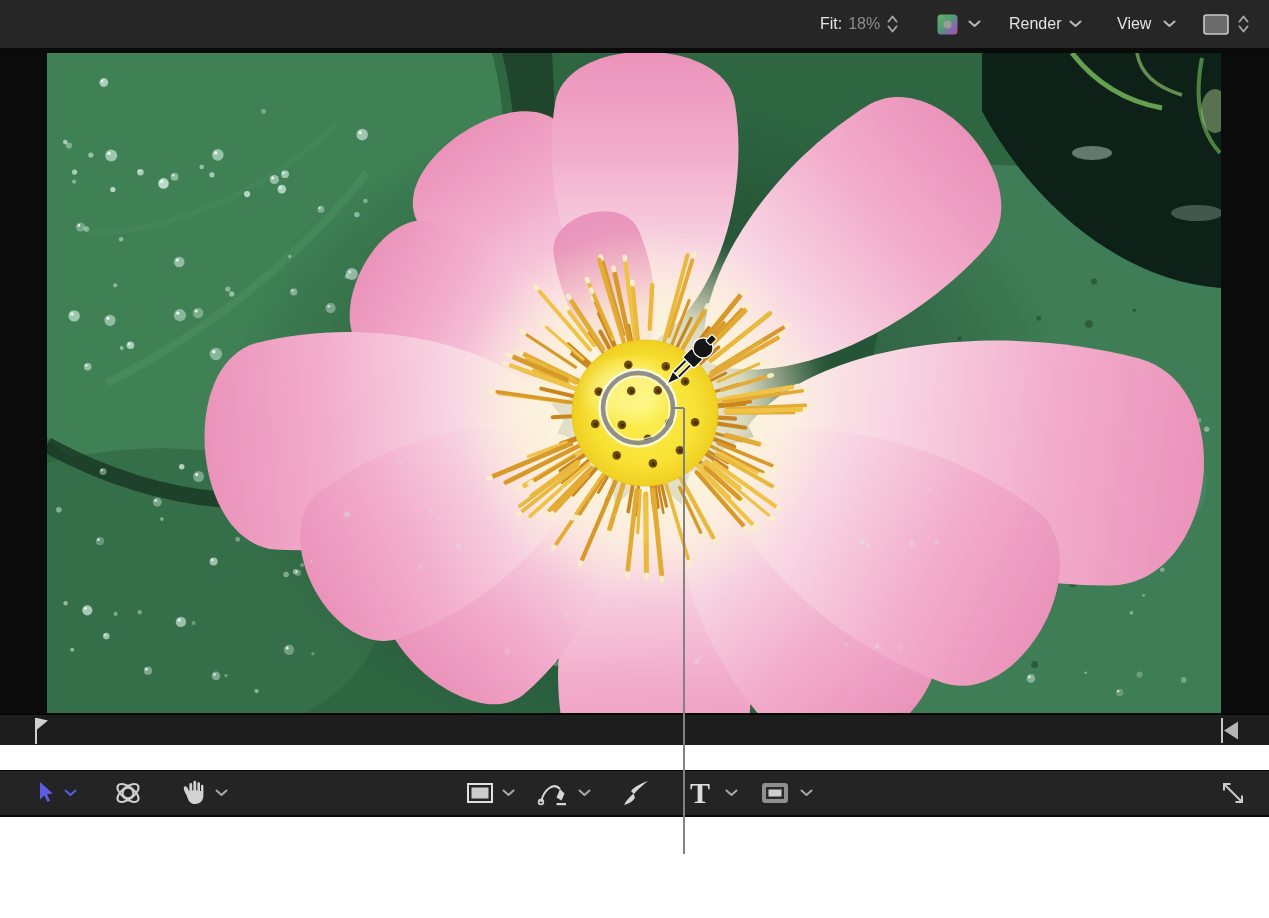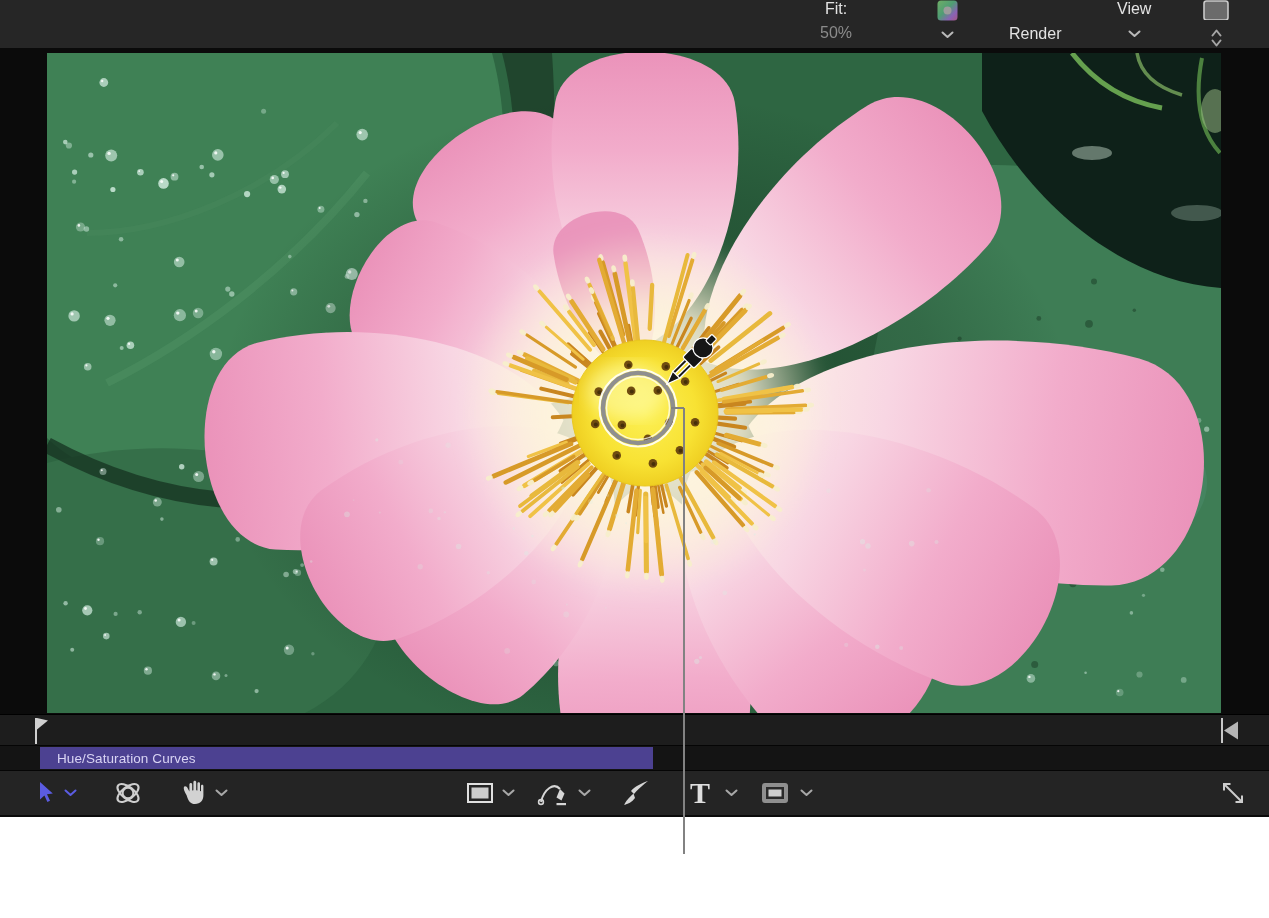--- a/index.html
+++ b/index.html
@@ -3,21 +3,21 @@
 <meta charset="utf-8">
 <style>
   html,body{margin:0;padding:0;background:#fff;}
   body{width:1269px;height:918px;position:relative;overflow:hidden;
        font-family:"Liberation Sans",sans-serif;-webkit-font-smoothing:antialiased;}
   #app{position:absolute;inset:0;}
 
   
   #top-toolbar{position:absolute;left:0;top:0;width:1269px;height:48px;
     background:#262626;border-bottom:2px solid #0a0a0a;}
-  .tt-item{position:absolute;top:0;height:48px;display:flex;align-items:center;gap:6px;flex-direction:column;}
+  .tt-item{position:absolute;top:0;height:48px;display:flex;align-items:center;gap:6px;}
   .tt-label{font-size:16px;color:#e3e3e3;font-weight:500;}
   .tt-dim{font-size:16px;color:#8b8b8b;font-weight:500;}
 
   
   #canvas-area{position:absolute;left:0;top:50px;width:1269px;height:664px;background:#0b0b0b;}
   #flower-svg{position:absolute;left:47px;top:3px;width:1174px;height:660px;display:block;}
 
   
   #strip1{position:absolute;left:0;top:714px;width:1269px;height:30px;
     background:#1d1d1d;border-top:1px solid #000;}
@@ -39,21 +39,21 @@
   #callout-hline{position:absolute;left:671px;top:407px;width:13px;height:2px;background:#828282;z-index:30;}
 </style>
 </head>
 <body>
 
 <div id="app">
 
   <header id="top-toolbar">
     <div class="tt-item" style="left:820px;">
       <span class="tt-label">Fit:</span>
-      <span class="tt-dim">50%</span>
+      <span class="tt-dim">18%</span>
       <svg width="13" height="20">
         <path d="M2.5,7.5 L6.5,2.5 L10.5,7.5 M2.5,12.5 L6.5,17.5 L10.5,12.5" stroke="#a5a5a5" stroke-width="2" fill="none" stroke-linecap="round" stroke-linejoin="round"></path>
       </svg>
     </div>
 
     <div class="tt-item" style="left:937px;gap:10px;">
       <svg width="21" height="21">
         <defs>
             <linearGradient id="swg" x1="0" y1="0" x2="1" y2="1">
           <stop offset="0" stop-color="#6fae66"></stop>
@@ -63,21 +63,21 @@
         </linearGradient>
           </defs>
         <rect x="0.5" y="0.5" width="20" height="20" rx="3.5" fill="url(#swg)"></rect>
         <circle cx="10.5" cy="10.5" r="4" fill="#9c9c9c"></circle>
       </svg>
       <svg width="13" height="8">
         <path d="M1.5,1.5 L6.5,6 L11.5,1.5" stroke="#b9b9b9" stroke-width="2" fill="none" stroke-linecap="round" stroke-linejoin="round"></path>
       </svg>
     </div>
 
-    <div class="tt-item" style="left:1009px;gap:8px;margin-top:25px;">
+    <div class="tt-item" style="left:1009px;gap:8px;">
       <span class="tt-label">Render</span>
       <svg width="13" height="8">
         <path d="M1.5,1.5 L6.5,6 L11.5,1.5" stroke="#b9b9b9" stroke-width="2" fill="none" stroke-linecap="round" stroke-linejoin="round"></path>
       </svg>
     </div>
 
     <div class="tt-item" style="left:1117px;gap:12px;">
       <span class="tt-label">View</span>
       <svg width="13" height="8">
         <path d="M1.5,1.5 L6.5,6 L11.5,1.5" stroke="#b9b9b9" stroke-width="2" fill="none" stroke-linecap="round" stroke-linejoin="round"></path>
@@ -638,25 +638,20 @@
   <div id="strip1">
     <svg width="24" height="29" style="position:absolute;left:28px;top:1px;">
       <line x1="8" y1="2" x2="8" y2="28" stroke="#d0d0d0" stroke-width="2"></line>
       <path d="M9,2 L20,4.5 L9,13.5 Z" fill="#d0d0d0"></path>
     </svg>
     <svg width="24" height="29" style="position:absolute;left:1219px;top:1px;">
       <line x1="3" y1="2" x2="3" y2="27" stroke="#c8c8c8" stroke-width="2"></line>
       <path d="M5,14.5 L19,5.5 L19,23.5 Z" fill="#b5b5b5"></path>
     </svg>
   </div>
-  <div id="strip2">
-    <div id="clip-bar" style="background:#4c4191;">
-      <span>Hue/Saturation Curves</span>
-    </div>
-  </div>
 
   <div id="bottom-toolbar">
     <div class="tool" style="left:30px;width:32px;">
       <svg width="26" height="28" viewBox="-13 -14 26 28">
         <path d="M-6,-11 L-6,6.5 L-1.6,2.4 L1.4,8.9 L4,7.7 L1,1.2 L6.8,0.6 Z" fill="#5b5ce2"></path>
       </svg>
     </div>
     <div class="tool" style="left:63px;width:14px;">
       <svg width="13" height="8">
         <path d="M1.5,1.5 L6.5,6 L11.5,1.5" stroke="#5b5ce2" stroke-width="2" fill="none" stroke-linecap="round" stroke-linejoin="round"></path>

